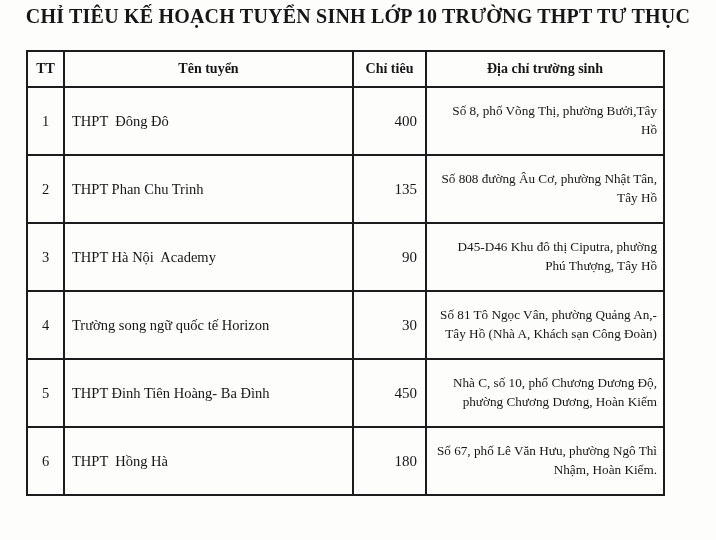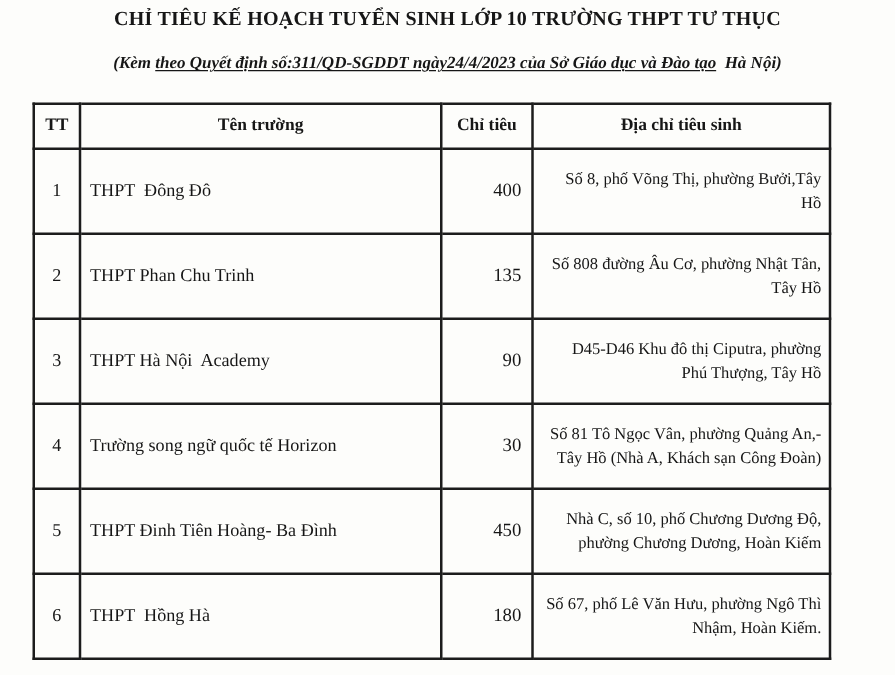--- a/index.html
+++ b/index.html
@@ -14,21 +14,21 @@
   }
   .page {
     position: relative;
     width: 716px;
     height: 540px;
   }
   .title-block {
     margin: 6px 8px 0 8px;
     text-align: center;
     font-weight: bold;
-    font-size: 16px;
+    font-size: 20px;
     line-height: 20px;
     letter-spacing: 0.2px;
   }
   .subtitle {
     margin: 15px 10px 0 10px;
     text-align: center;
     font-style: italic;
     font-weight: bold;
     font-size: 13.6px;
     line-height: 17px;
@@ -87,35 +87,34 @@
 </style>
 </head>
 <body>
 
 <div class="page">
 
   <div class="title-block">
     <div>CHỈ TIÊU KẾ HOẠCH TUYỂN SINH LỚP 10 TRƯỜNG THPT TƯ THỤC</div>
   </div>
 
-  <div class="subtitle"><span>(Kèm </span><span class="u">theo Quyết định số:311/QD-SGDDT ngày24/4/2023 của Sở Giáo dục và Đào tạo</span><span>  Hà Nội)</span></div>
 
   <table class="doc-table">
     <colgroup>
       <col style="width:37px">
       <col style="width:289px">
       <col style="width:73px">
       <col style="width:238px">
     </colgroup>
     <thead>
       <tr>
         <th>TT</th>
-        <th>Tên trường</th>
+        <th>Tên tuyển</th>
         <th>Chỉ tiêu</th>
-        <th>Địa chỉ tiêu sinh</th>
+        <th>Địa chỉ trường sinh</th>
       </tr>
     </thead>
     <tbody>
       <tr>
         <td class="tt-cell">1</td>
         <td class="name-cell">THPT  Đông Đô</td>
         <td class="quota-cell">400</td>
         <td class="addr-cell">Số 8, phố Võng Thị, phường Bưởi,Tây Hồ</td>
       </tr>
       <tr>

